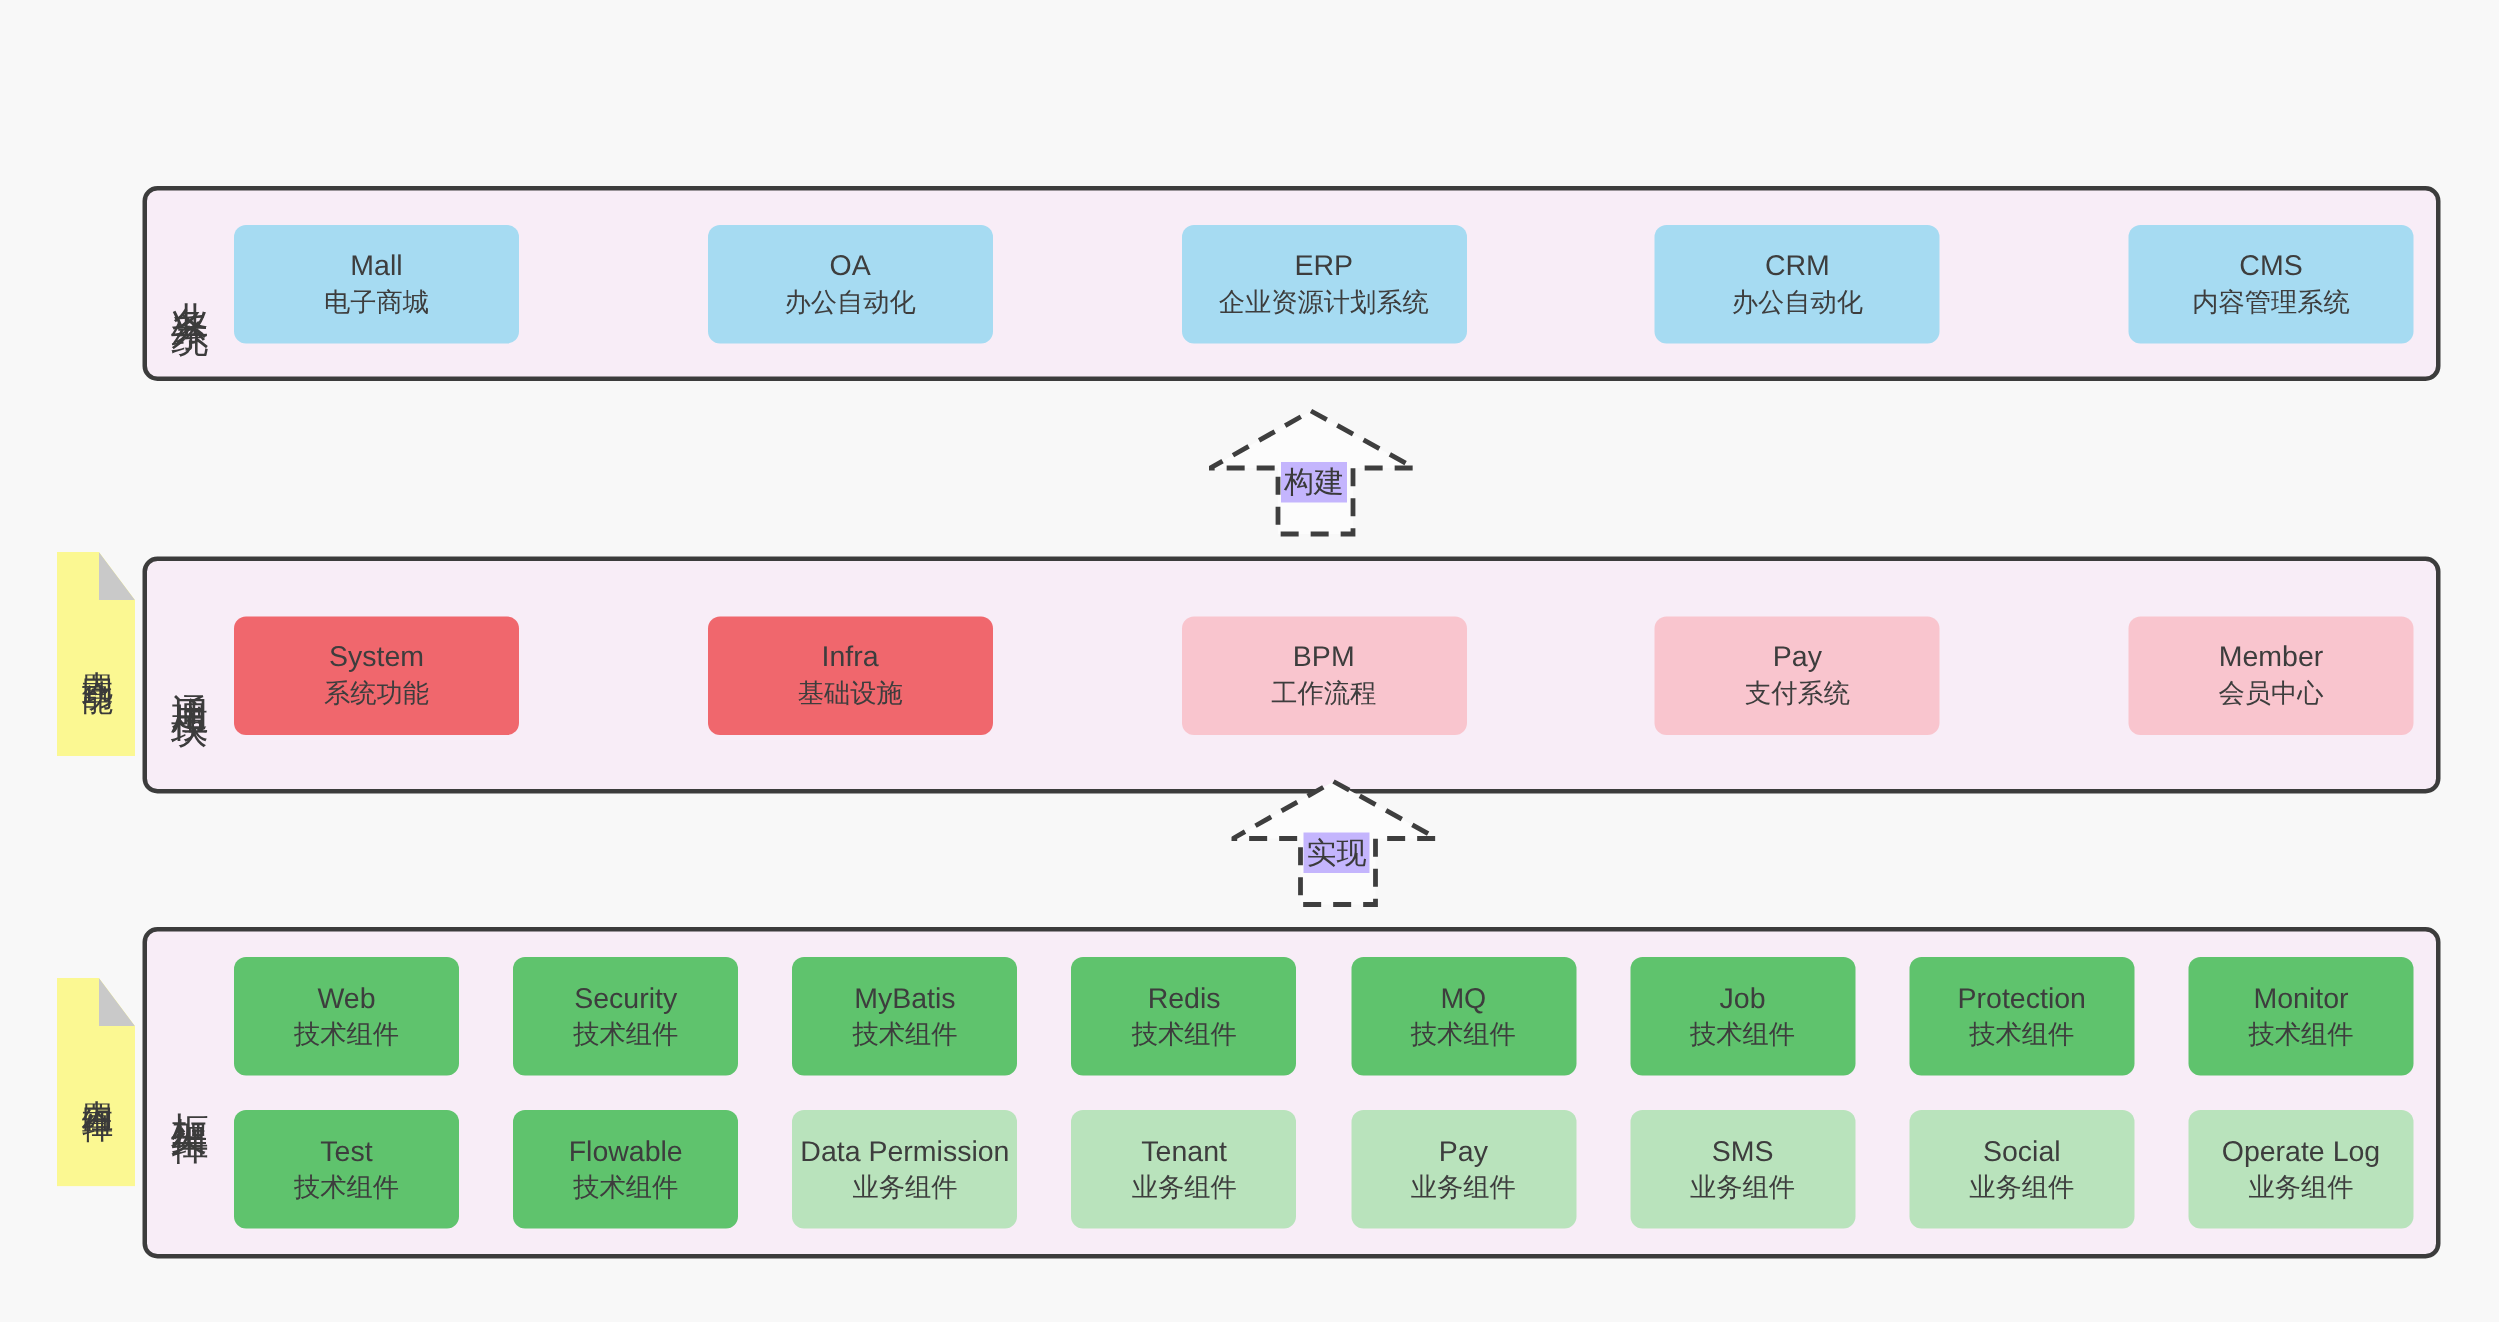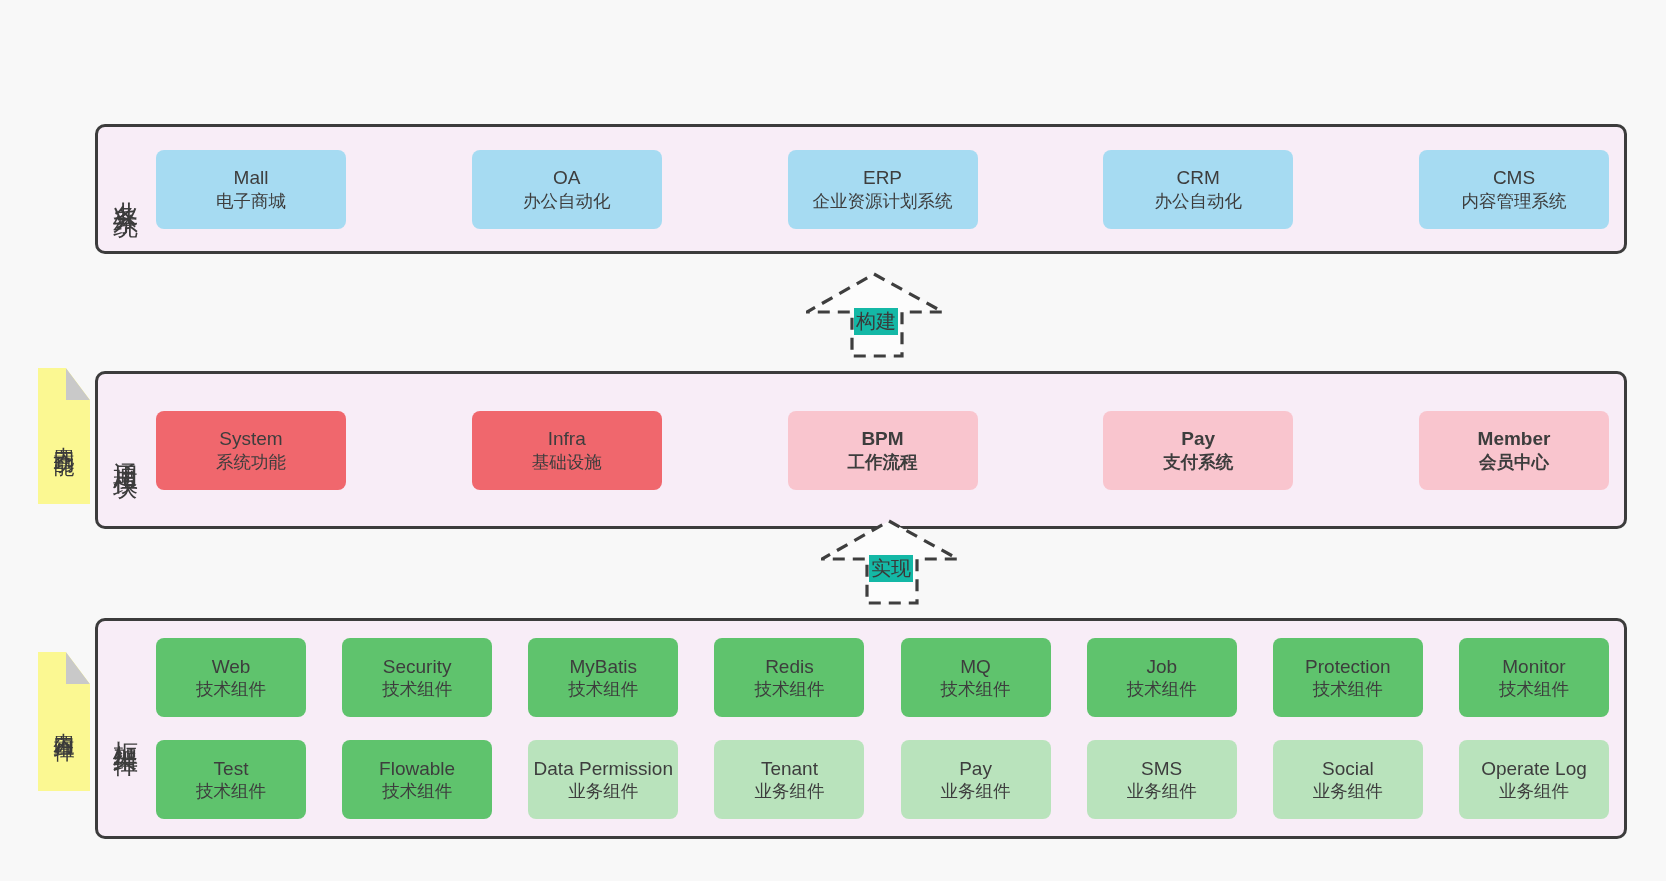--- a/index.html
+++ b/index.html
@@ -40,21 +40,21 @@
     height:79px; border-radius:8px; box-sizing:border-box;
     display:flex; flex-direction:column; align-items:center; justify-content:center;
     text-align:center; line-height:1.26; padding:2px 4px;
   }
   .band-1 .box, .band-2 .box { width:190px; }
   .band-3 .box { width:150px; }
   .box-title { font-size:19px; }
   .box-subtitle { font-size:17.5px; }
   .blue       { background: var(--color-box-blue, #a6dbf2); }
   .red        { background: var(--color-box-red, #f0676d); }
-  .pink       { background: var(--color-box-pink, #f9c5ce); font-weight: bold; }
+  .pink       { background: var(--color-box-pink, #f9c5ce); }
   .green      { background: var(--color-box-green, #5fc36d); }
   .lightgreen { background: var(--color-box-lightgreen, #b9e3bc); }
 
   
   .sticky {
     position:absolute; left:38px; width:52px;
     background: var(--color-sticky, #fbf892);
     clip-path: polygon(0 0, calc(100% - 24px) 0, 100% 32px, 100% 100%, 0 100%);
   }
   .sticky-1 { top:368px; height:136px; }
@@ -70,21 +70,21 @@
     font-size:21px; letter-spacing:3px; color:#3a3a3a; white-space:nowrap;
   }
 
   
   .arrow { position:absolute; width:140px; height:88px; }
   .arrow-1 { left:806px; top:271px; }
   .arrow-2 { left:821px; top:518px; }
   .arrow svg { display:block; }
   .arrow-label {
     position:absolute; left:50%; top:37px; transform:translateX(-50%);
-    font-size:20px; color:#3a3a3a; background:#14b8a6; padding:0 2px; white-space:nowrap;text-align:right;
+    font-size:20px; color:#3a3a3a; background:#c4b5fd; padding:0 2px; white-space:nowrap;text-align:right;
   }
 </style>
 </head>
 <body>
 
 <div class="canvas">
 
   <section class="band band-1">
     <div class="band-label">业务系统</div>
     <div class="band-content">

